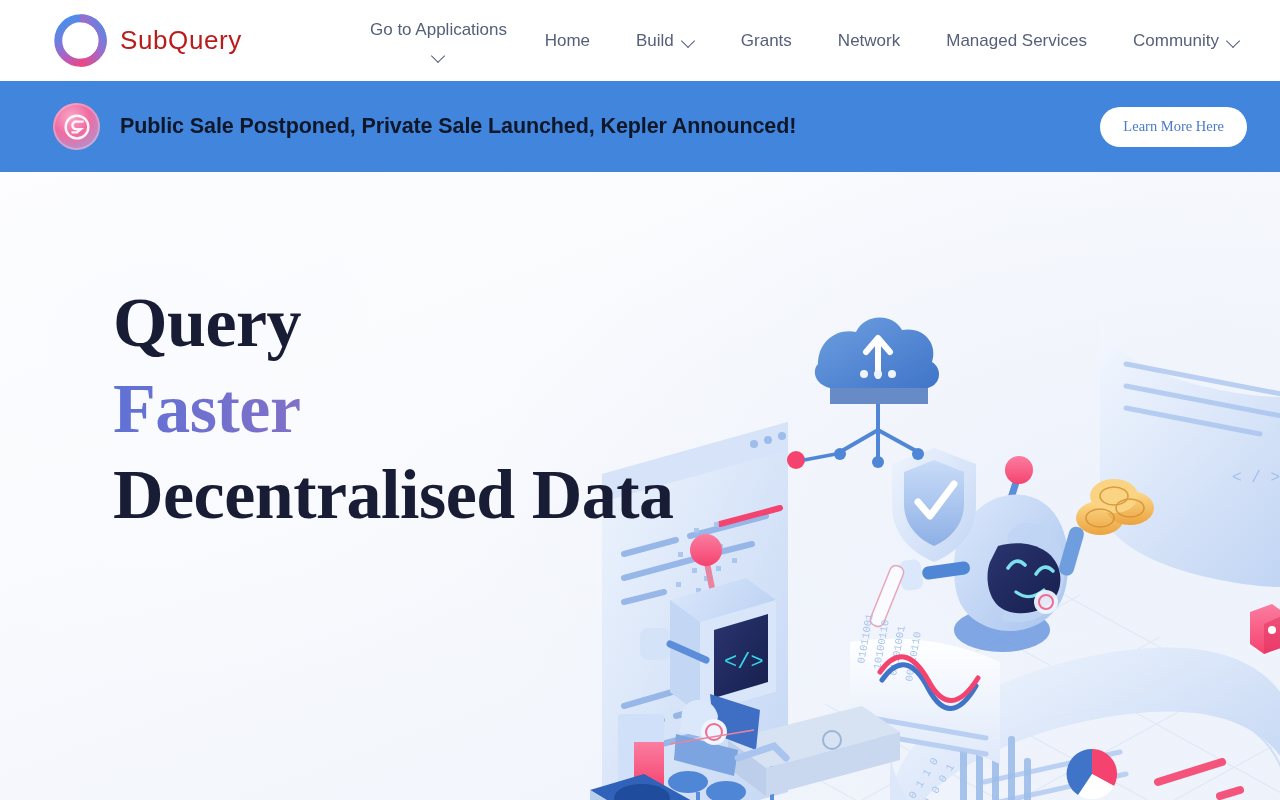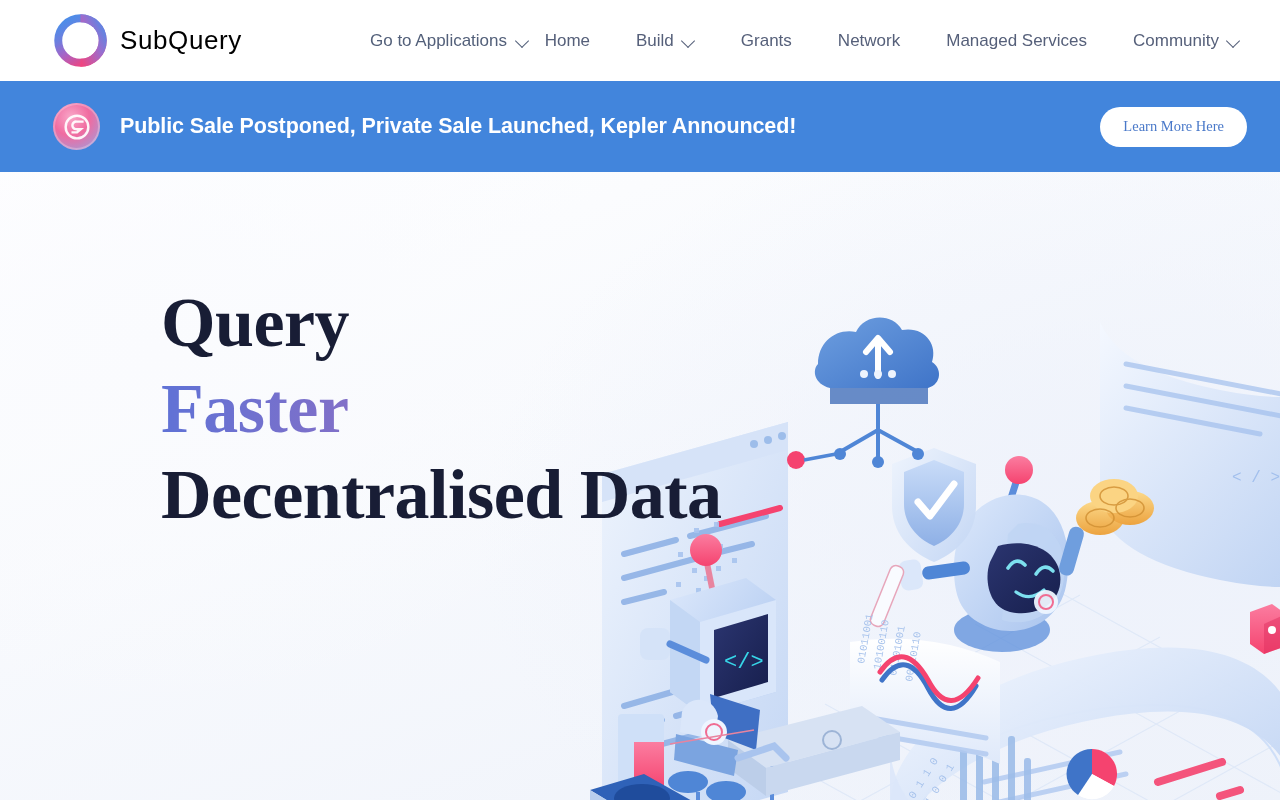--- a/index.html
+++ b/index.html
@@ -34,34 +34,35 @@
   }
   .brand-mark {
     width: 53px; height: 53px;
     position: relative;
     flex: none;
   }
   .brand-name {
     font-size: 26px;
     font-weight: 500;
     letter-spacing: 0.6px;
-    color: #000000;
+    color: #b91c1c;
     font-family: "Liberation Sans", sans-serif;
   }
 
   .nav-apps {
     position: absolute;
     left: 370px;
     display: flex;
     align-items: center;
     gap: 9px;
     font-size: 17px;
     color: #53607a;
     cursor: pointer;
     white-space: nowrap;
+    flex-direction: column;
   }
 
   .nav-main {
     position: absolute;
     left: 600px;
     right: 30px;
     display: flex;
     align-items: center;
     justify-content: flex-end;
     gap: 0px;
@@ -119,21 +120,21 @@
     position: absolute;
     left: 50%; top: 50%;
     transform: translate(-50%,-50%);
     width: 27px; height: 27px;
   }
   .banner-text {
     position: absolute;
     left: 120px;
     font-size: 21.5px;
     font-weight: 700;
-    color: #ffffff;
+    color: #0f172a;
     letter-spacing: -0.1px;
     white-space: nowrap;
   }
   .banner-cta {
     position: absolute;
     right: 33px;
     height: 40px;
     padding: 0 23px;
     border-radius: 20px;
     background: #ffffff;
@@ -166,21 +167,21 @@
     left: 113px;
     top: 108px;
     font-family: "Liberation Serif", "DejaVu Serif", serif;
     font-size: 70px;
     line-height: 86px;
     color: #181d35;
     letter-spacing: -0.5px;
     white-space: nowrap;
     z-index: 10;
   }
-  .hero-line { display: block; margin-left: 48px; }
+  .hero-line { display: block; }
   .hero-accent {
     background: linear-gradient(92deg, #5f72d6 0%, #8a6fc4 42%, #d0489a 76%, #ec3f77 100%);
     -webkit-background-clip: text;
     background-clip: text;
     color: transparent;
     -webkit-text-fill-color: transparent;
   }
 
   
   .illo {

